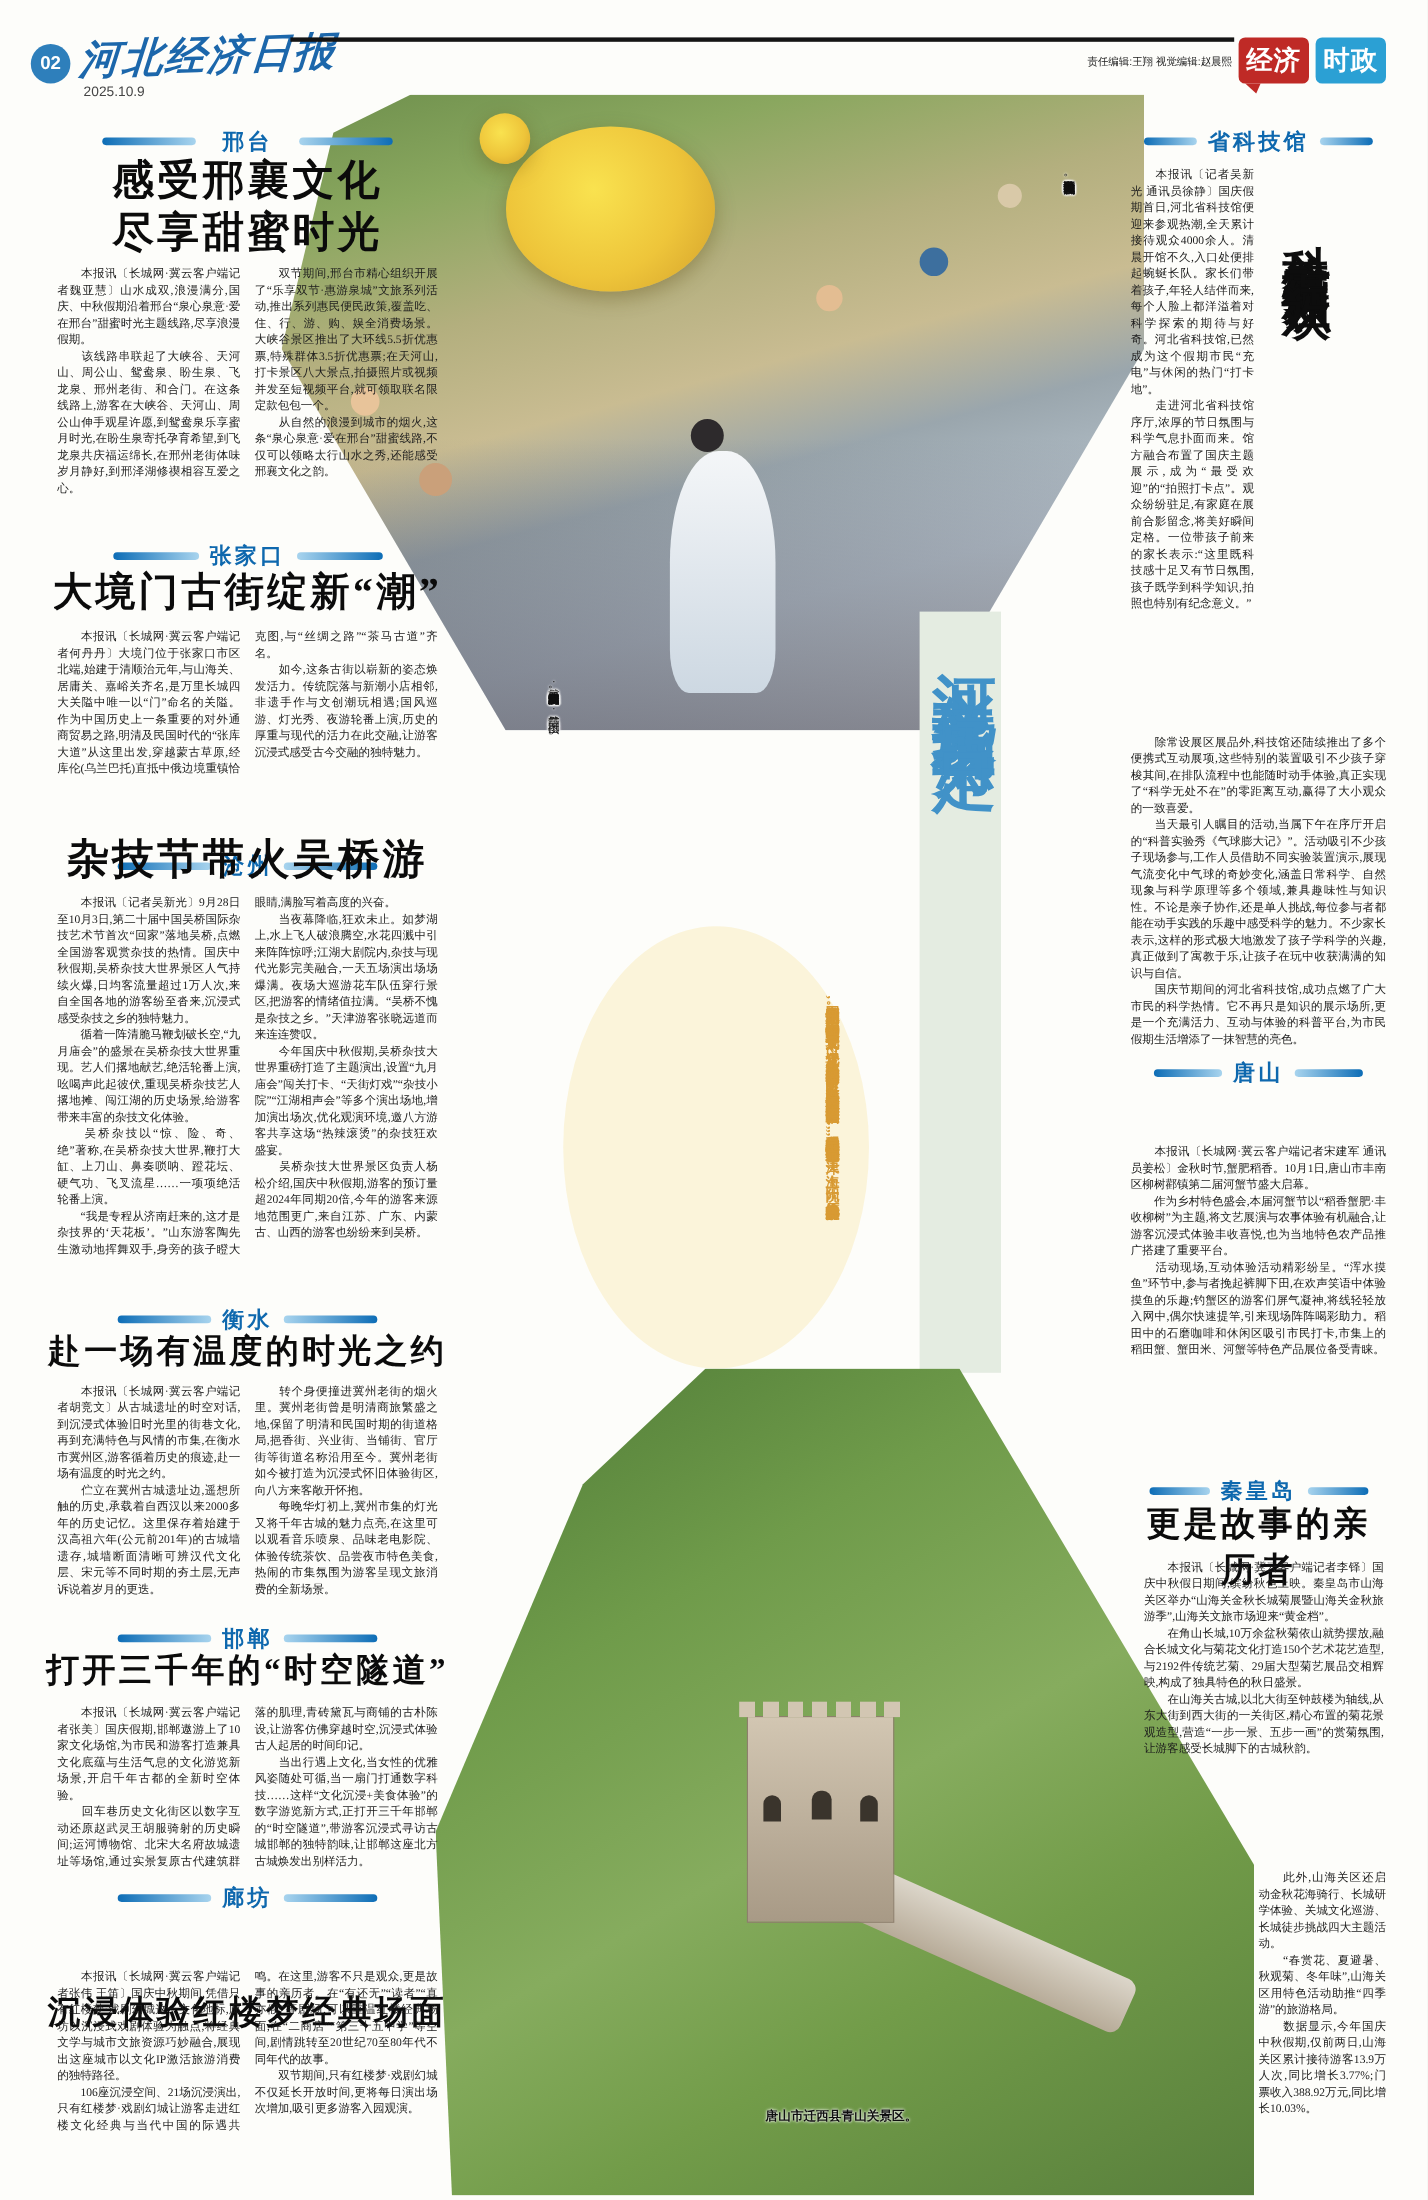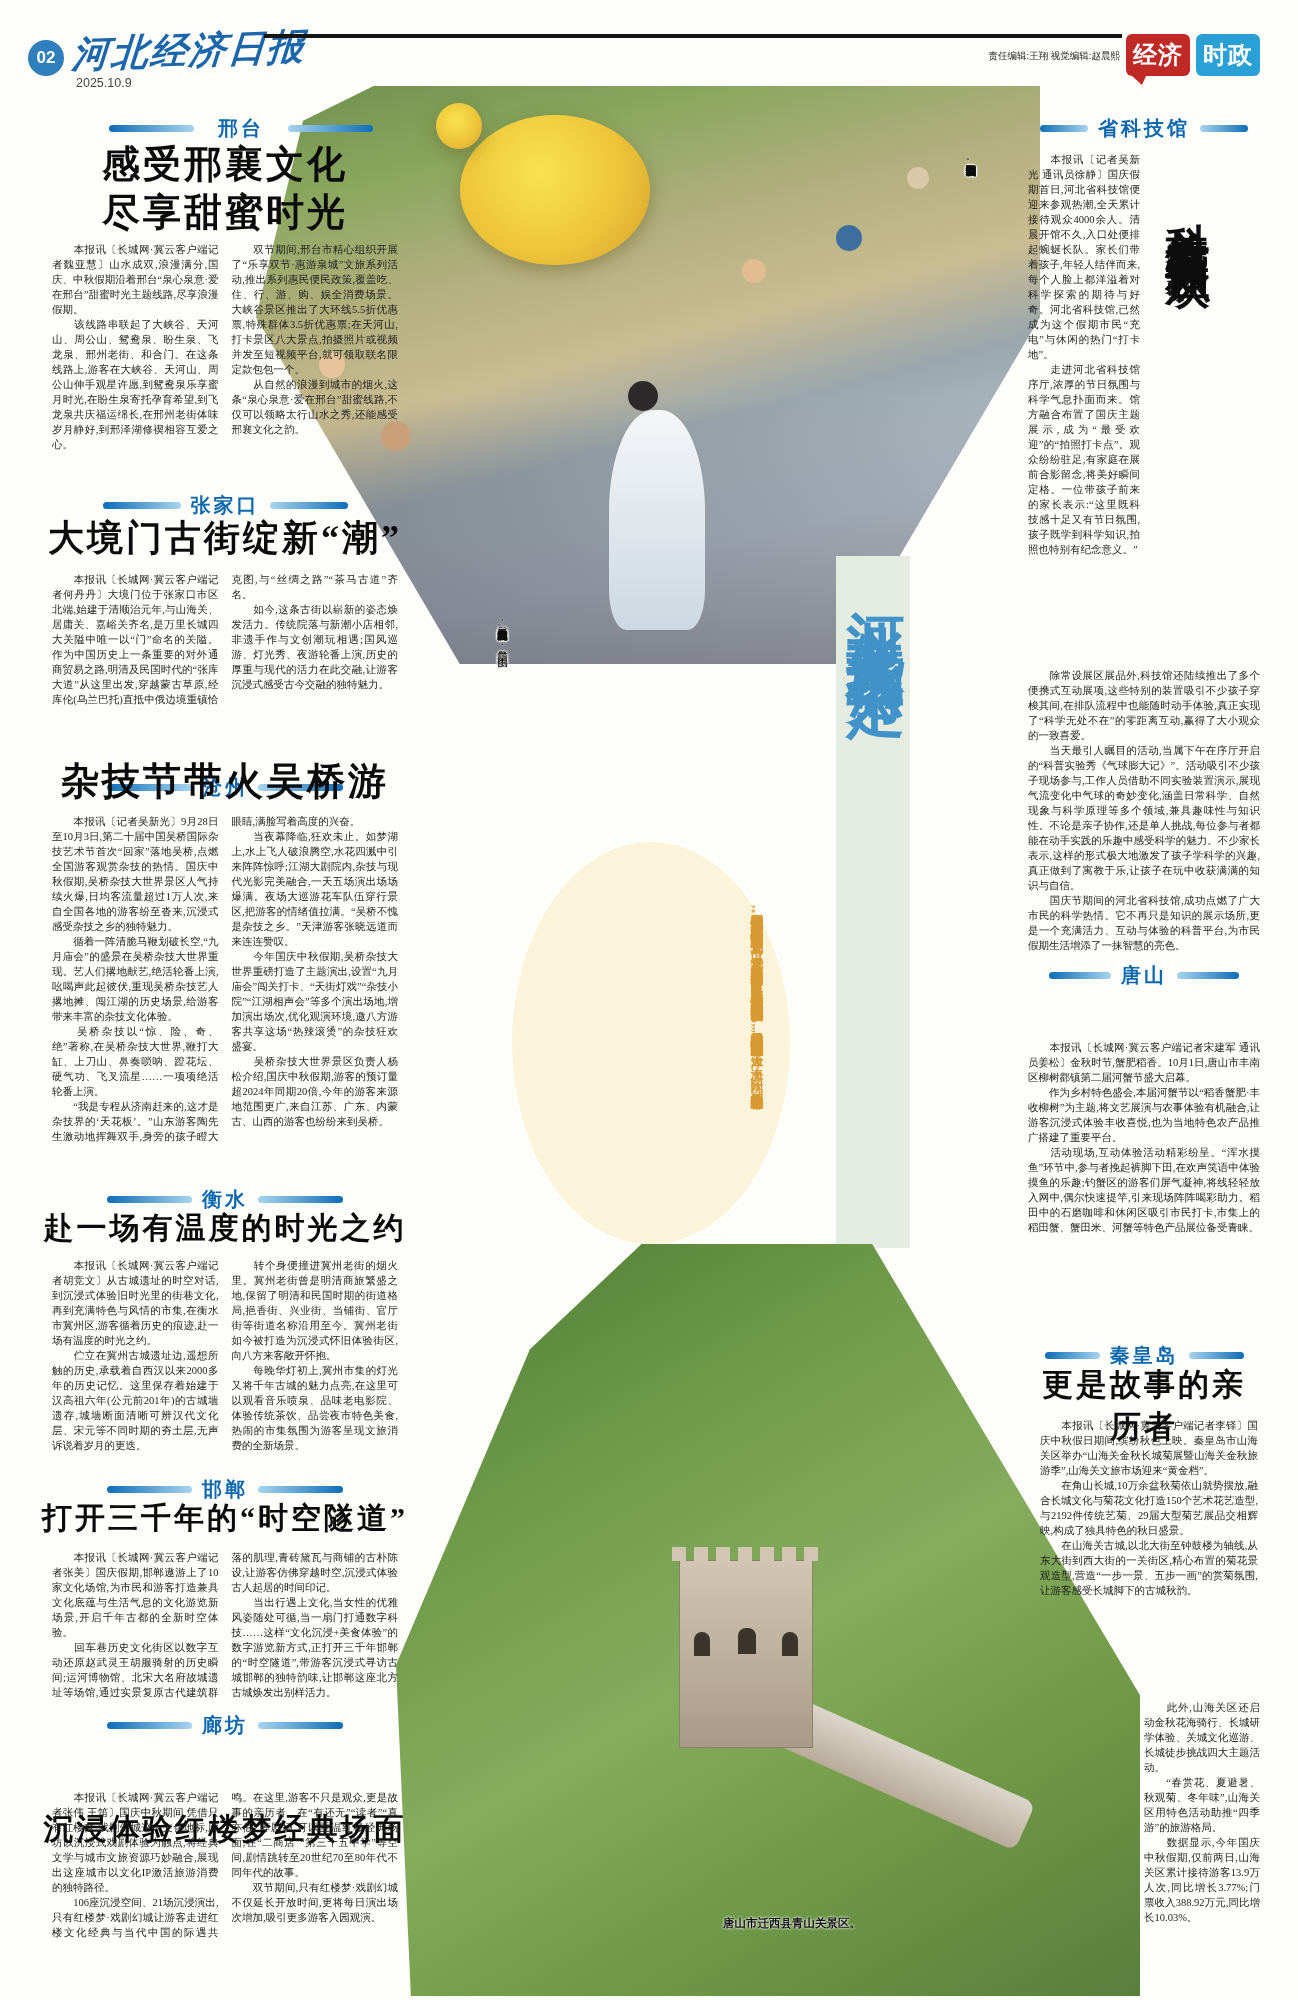--- a/index.html
+++ b/index.html
@@ -98,24 +98,24 @@
   <div class="abs oval-text" style="left:536px;top:880px;width:230px;height:326px;">　　国庆中秋假期,河北文旅市场热力十足。吴桥杂技大世界景区游客预订量超去年同期二十倍;邯郸道上新“十大文化场景”,以“文化沉浸+美食体验”的数字游览新方式,打开三千年邯郸的“时空隧道”;秦皇岛山海关区举办“山海关金秋长城菊展暨山海关金秋旅游季”,假期累计接待游客近十四万人次,同比明显增长……携程数据显示,今年国庆中秋假期,河北整体旅游订单量同比增长百分之二十,主要客源来自北京、天津、上海、沈阳、太原等地,对外省市游客的吸引力持续攀升。</div>
 
   <div class="abs photo-bottom" style="left:396px;top:1244px;width:744px;height:752px;">
     <div class="abs wall-path" style="left:46%;top:66%;width:300px;height:52px;"></div>
     <div class="abs tower" style="left:38%;top:42%;width:132px;height:186px;">
       <div class="abs crenel" style="left:-8px;top:-14px;width:148px;height:14px;"></div>
       <div class="abs t-window" style="left:14px;top:38%;width:16px;height:24px;"></div>
       <div class="abs t-window" style="left:58px;top:36%;width:18px;height:26px;"></div>
       <div class="abs t-window" style="left:102px;top:38%;width:16px;height:24px;"></div>
     </div>
-    <div class="abs photo-caption-h" style="left:300px;top:672px;margin-left:27px;">唐山市迁西县青山关景区。</div>
-  </div>
-
-  <div class="abs marker" style="left:68px;top:115px;width:346px;gap:24px;">
+    <div class="abs photo-caption-h" style="left:300px;top:672px;">唐山市迁西县青山关景区。</div>
+  </div>
+
+  <div class="abs marker" style="left:52px;top:115px;width:346px;gap:24px;">
     <div class="bar bar-l" style="width:85px;"></div>
     <div class="lbl">邢台</div>
     <div class="bar bar-r" style="width:85px;"></div>
   </div>
   <div class="abs headline" style="left:52px;top:140px;width:346px;font-size:38px;line-height:48px;">感受邢襄文化
 尽享甜蜜时光</div>
   <div class="abs body-text cols2" style="left:52px;top:242px;width:346px;height:240px;">　　本报讯〔长城网·冀云客户端记者魏亚慧〕山水成双,浪漫满分,国庆、中秋假期沿着邢台“泉心泉意·爱在邢台”甜蜜时光主题线路,尽享浪漫假期。
 　　该线路串联起了大峡谷、天河山、周公山、鸳鸯泉、盼生泉、飞龙泉、邢州老街、和合门。在这条线路上,游客在大峡谷、天河山、周公山伸手观星许愿,到鸳鸯泉乐享蜜月时光,在盼生泉寄托孕育希望,到飞龙泉共庆福运绵长,在邢州老街体味岁月静好,到邢泽湖修禊相容互爱之心。
 　　双节期间,邢台市精心组织开展了“乐享双节·惠游泉城”文旅系列活动,推出系列惠民便民政策,覆盖吃、住、行、游、购、娱全消费场景。大峡谷景区推出了大环线5.5折优惠票,特殊群体3.5折优惠票;在天河山,打卡景区八大景点,拍摄照片或视频并发至短视频平台,就可领取联名限定款包包一个。
 　　从自然的浪漫到城市的烟火,这条“泉心泉意·爱在邢台”甜蜜线路,不仅可以领略太行山水之秀,还能感受邢襄文化之韵。</div>

